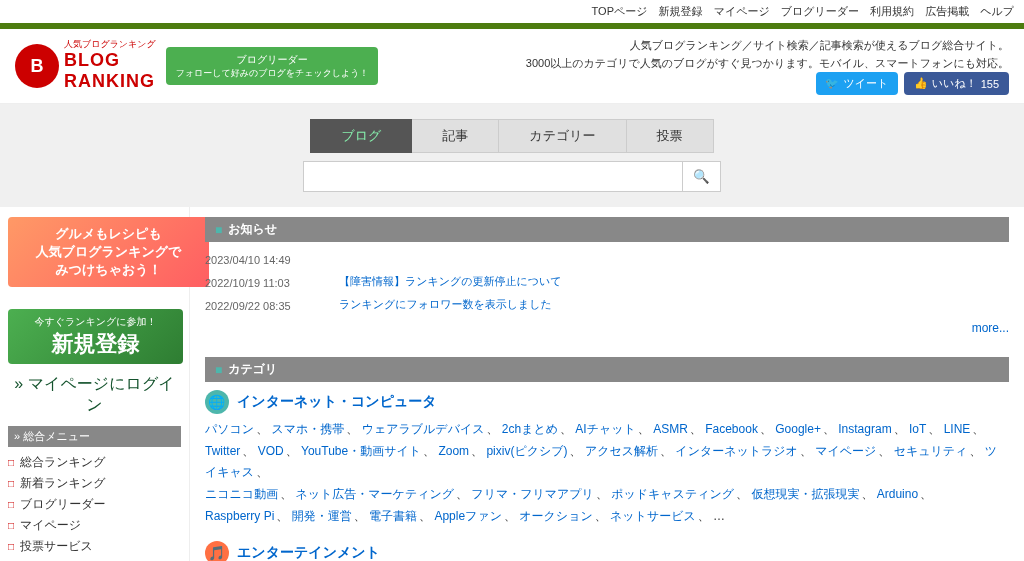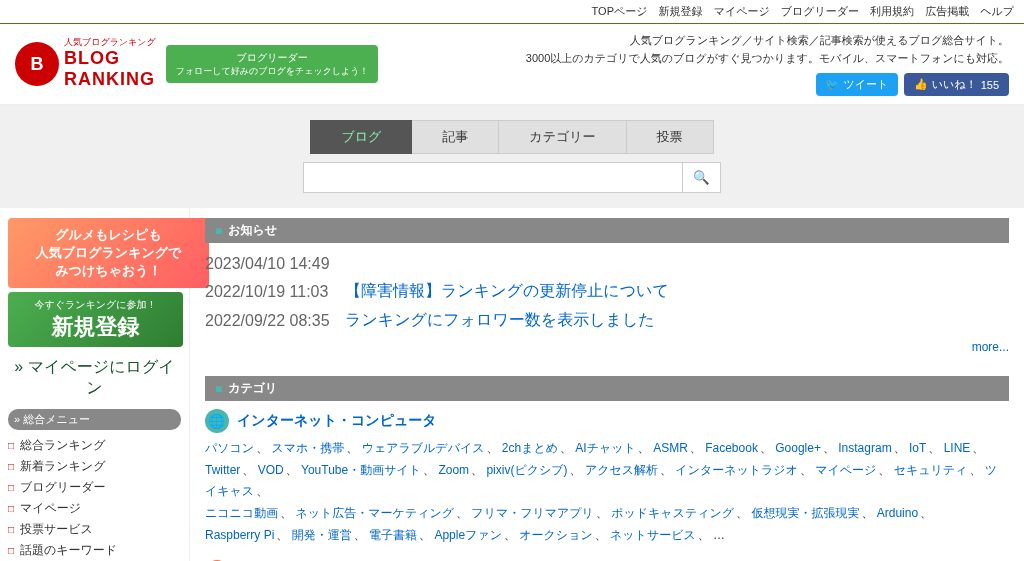--- a/index.html
+++ b/index.html
@@ -1,21 +1,21 @@
 <!DOCTYPE html>
 <html><head>
   <meta charset="utf-8">
   <style>
     * { margin: 0; padding: 0; box-sizing: border-box; }
     body { font-family: 'Meiryo', 'MS Gothic', sans-serif; font-size: 12px; color: #333; background: #fff; }
 
     
     #top-nav {
       background: #fff;
-      border-bottom: 1px solid #4d7c0f;
+      border-bottom: 6px solid #4d7c0f;
       text-align: right;
       padding: 4px 10px;
       font-size: 11px;
     }
     #top-nav a { color: #333; text-decoration: none; margin-left: 8px; }
 
     
     #header {
       display: flex;
       align-items: center;
@@ -58,21 +58,20 @@
       padding: 6px 10px;
       font-size: 10px;
       text-align: center;
       line-height: 1.4;
     }
     #social-buttons {
       margin-left: auto;
       display: flex;
       flex-direction: column;
       align-items: flex-end;
-      gap: 6px;
     }
     #site-description {
       text-align: right;
       font-size: 11px;
       color: #333;
       line-height: 1.6;
     }
     .tweet-btn {
       background: #1da1f2;
       color: white;
@@ -169,21 +168,21 @@
       border-radius: 4px;
       display: flex;
       align-items: center;
       justify-content: center;
       color: white;
       font-weight: bold;
       font-size: 13px;
       text-align: center;
       padding: 18px;
       line-height: 1.4;
-      margin-bottom: 4px;
+      margin-bottom: 22px;
     }
     #register-banner {
       width: 175px;
       height: 55px;
       background: linear-gradient(135deg, #4CAF50, #2e7d32);
       border-radius: 4px;
       display: flex;
       flex-direction: column;
       align-items: center;
       justify-content: center;
@@ -200,21 +199,20 @@
     }
     #login-link a { color: #14532d; font-size: 16px; text-decoration: none; margin-top: 12px; }
 
     .sidebar-section-title {
       background: #888;
       color: white;
       font-size: 11px;
       padding: 3px 6px;
       margin-bottom: 5px;
       margin-top: 5px;
-      border-radius: 10px;
     }
     .sidebar-link-list { list-style: none; padding: 0; margin-bottom: 8px; }
     .sidebar-link-list li { padding: 2px 0; font-family: Liberation Mono, monospace; }
     .sidebar-link-list li::before { content: "□ "; color: #cc0000; font-size: 10px; }
     .sidebar-link-list li a { color: #333; text-decoration: none; font-size: 12px; }
 
     
     #content {
       flex: 1;
       padding: 10px 15px;
@@ -229,21 +227,21 @@
       margin-bottom: 8px;
       display: flex;
       align-items: center;
       gap: 6px;
     }
     .section-header::before {
       content: "■";
       color: #4db6ac;
     }
 
-    .news-item { padding: 4px 0; font-size: 16px; display: flex; gap: 10px; align-items: center; }
+    .news-item { padding: 4px 0; font-size: 11px; display: flex; gap: 4px; align-items: flex-end; }
     .news-date { color: #666; white-space: nowrap; min-width: 130px; }
     .news-link a { color: #0066cc; text-decoration: none; }
 
     .more-link { text-align: right; padding: 5px 0 10px; }
     .more-link a { color: #0066cc; font-size: 12px; text-decoration: none; }
 
     
     .category-item {
       margin-bottom: 14px;
     }

